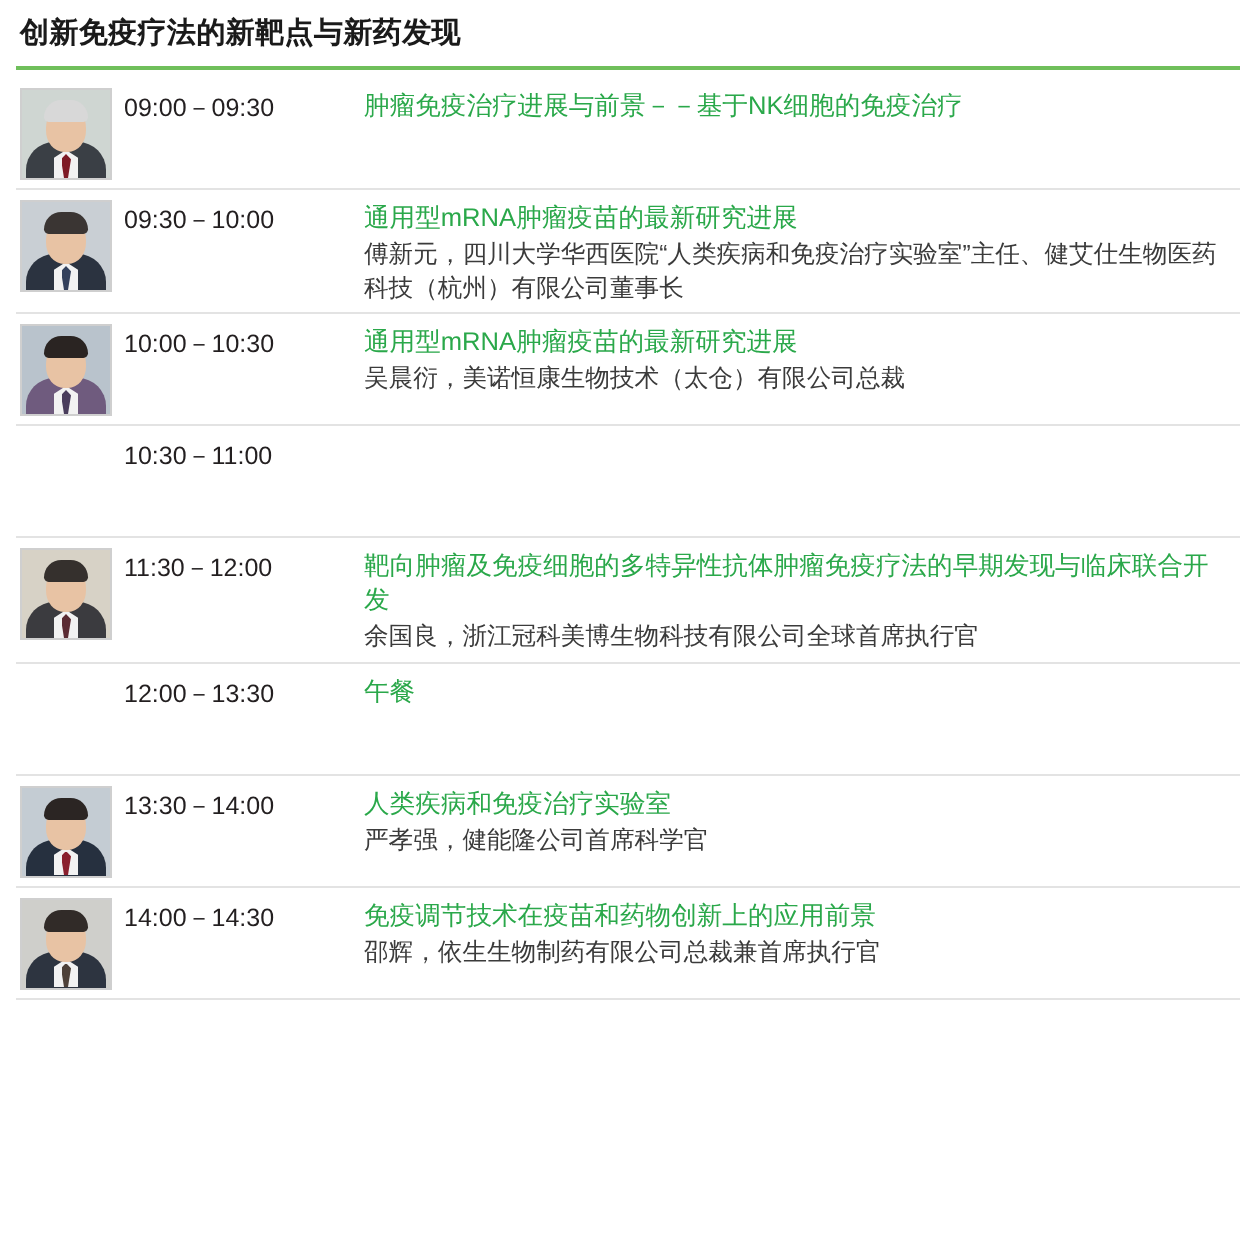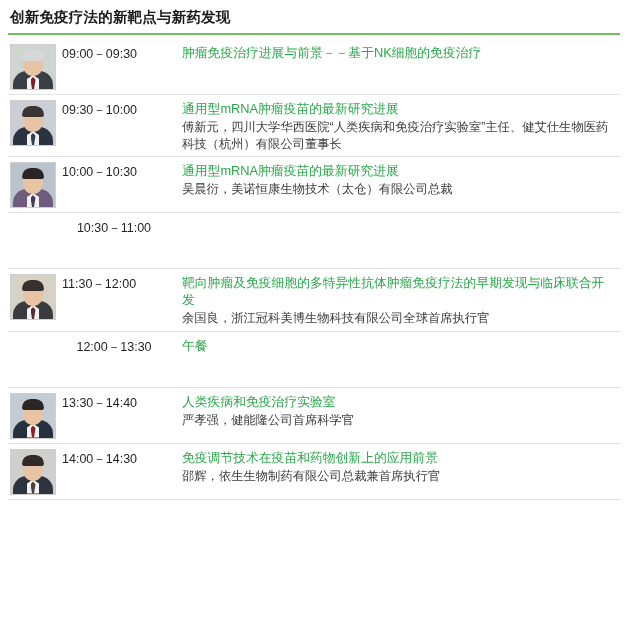--- a/index.html
+++ b/index.html
@@ -142,21 +142,20 @@
     font-size: 12.3px;
     color: #3b3b3b;
     line-height: 16.5px;
     margin-top: 2px;
   }
   .break-row .talk-title {
     color: #2aa84a;
   }
   .break-row .time-cell {
     color: #231f20;
-    text-align: center;
   }
 </style>
 </head>
 <body>
 
 <div class="page">
 
   <div class="title-bar">
     <div class="title-text">创新免疫疗法的新靶点与新药发现</div>
   </div>
@@ -257,21 +256,21 @@
       <div class="photo-cell">
         <div class="photo">
           <div class="bg" style="background:#c4ccd3"></div>
           <div class="body" style="background:#26303f"></div>
           <div class="shirt"></div>
           <div class="tie" style="background:#8a1f2d"></div>
           <div class="head"></div>
           <div class="hair" style="background:#2b2523"></div>
         </div>
       </div>
-      <div class="time-cell">13:30－14:40</div>
+      <div class="time-cell">13:30－14:00</div>
       <div class="text-cell">
         <div class="talk-title">人类疾病和免疫治疗实验室</div>
         <div class="speaker">严孝强，健能隆公司首席科学官</div>
       </div>
     </div>
 
     <div class="row">
       <div class="photo-cell">
         <div class="photo">
           <div class="bg" style="background:#cfcfcb"></div>

